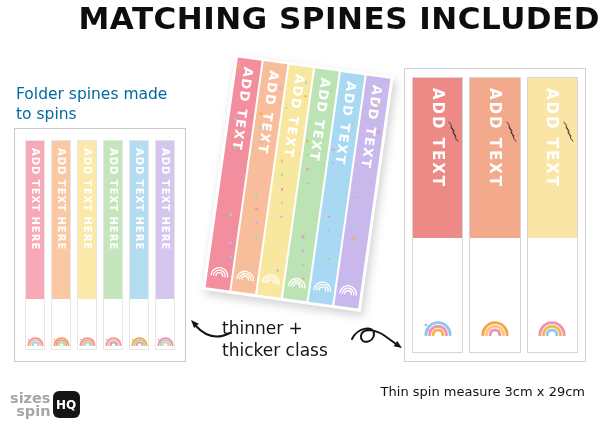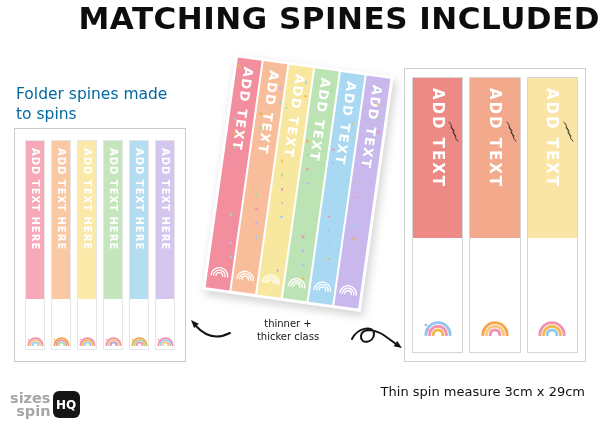--- a/index.html
+++ b/index.html
@@ -33,22 +33,22 @@
   .sheet{position:absolute;left:218px;top:64px;width:160px;height:238px;background:#fff;
          padding:3px;display:flex;gap:2px;transform:rotate(8deg);
          box-shadow:3px 4px 10px rgba(0,0,0,.18)}
   .spine.mid{flex:1;background:#ccc}
   .mid .rainbow{position:absolute;bottom:12px;left:50%;transform:translateX(-50%)}
 
   .confetti{position:absolute;width:2.6px;height:2.6px;border-radius:50%;opacity:.92}
 
   .scribble{position:absolute;top:42px;right:2px;width:13px;height:24px}
 
-  .size-note{position:absolute;left:222px;top:317px;width:132px;text-align:center;
-             font-size:10px;color:#161616;line-height:1.3}
+  .size-note{position:absolute;left:222px;top:317px;width:132px;
+             font-size:17px;color:#161616;line-height:1.3}
 
   .measurements{position:absolute;right:15px;top:383px;text-align:right;
                 font-size:13px;line-height:1.42;color:#121212}
 
   .logo{position:absolute;left:10px;top:391px;display:flex;align-items:flex-end}
   .logo-words{display:flex;flex-direction:column;line-height:13px;font-weight:700;
               font-size:14.5px;color:#a6a6a6;text-align:right}
   .logo-badge{width:27px;height:27px;background:#151515;color:#fff;border-radius:6px;
               display:flex;align-items:center;justify-content:center;
               font-weight:700;font-size:12px;margin-left:2px}

